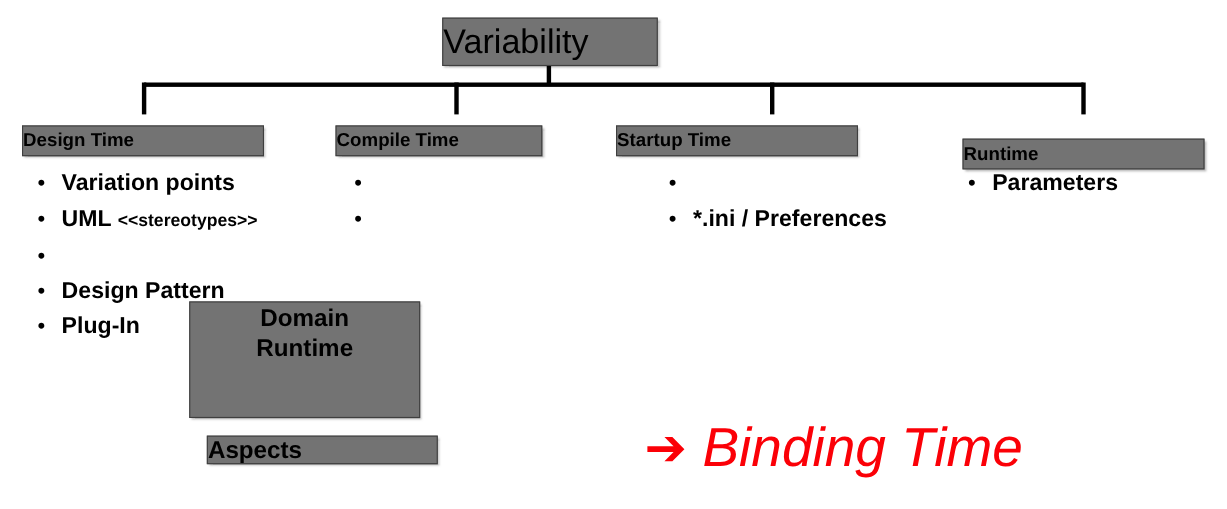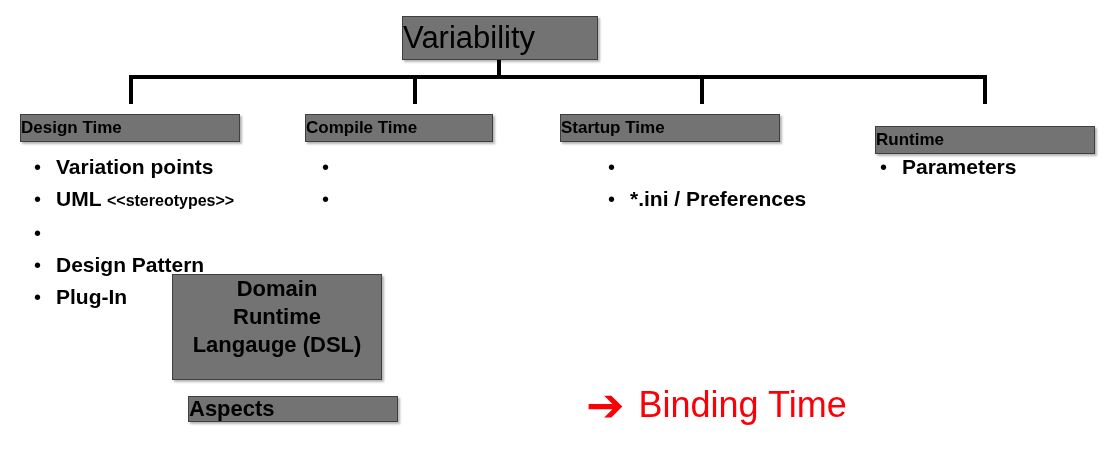--- a/index.html
+++ b/index.html
@@ -85,22 +85,23 @@
     color: #fb0007;
     white-space: nowrap;
   }
   #binding-arrow {
     font-size: 46px;
     line-height: 1;
     margin-right: 14px;
     font-weight: normal;
   }
   #binding-label {
-    font-size: 36px;
+    font-size: 50px;
     line-height: 1;
+    font-style: italic;
   }
 </style>
 </head>
 <body>
 
 <div id="canvas">
 
   <div class="gbox title-box" id="root-box" style="left:402px; top:16px; width:196px; height:44px;">
     <span>Variability</span>
   </div>
@@ -182,21 +183,20 @@
 
     <div class="bullet-row">
       <span class="bullet-dot">•</span>
       <span class="bullet-text">Parameters</span>
     </div>
   </div>
 
   <div class="gbox extra-box" style="left:172px; top:274px; width:210px; height:106px; flex-direction:column;">
     <span>Domain</span>
     <span>Runtime</span>
-    <span>Langauge (DSL)</span>
   </div>
 
   <div class="gbox extra-box" style="left:188px; top:396px; width:210px; height:26px;">
     <span>Aspects</span>
   </div>
 
   <div id="binding-time" style="left:586px; top:382px;">
     <span id="binding-arrow">➔</span>
     <span id="binding-label">Binding Time</span>
   </div>

